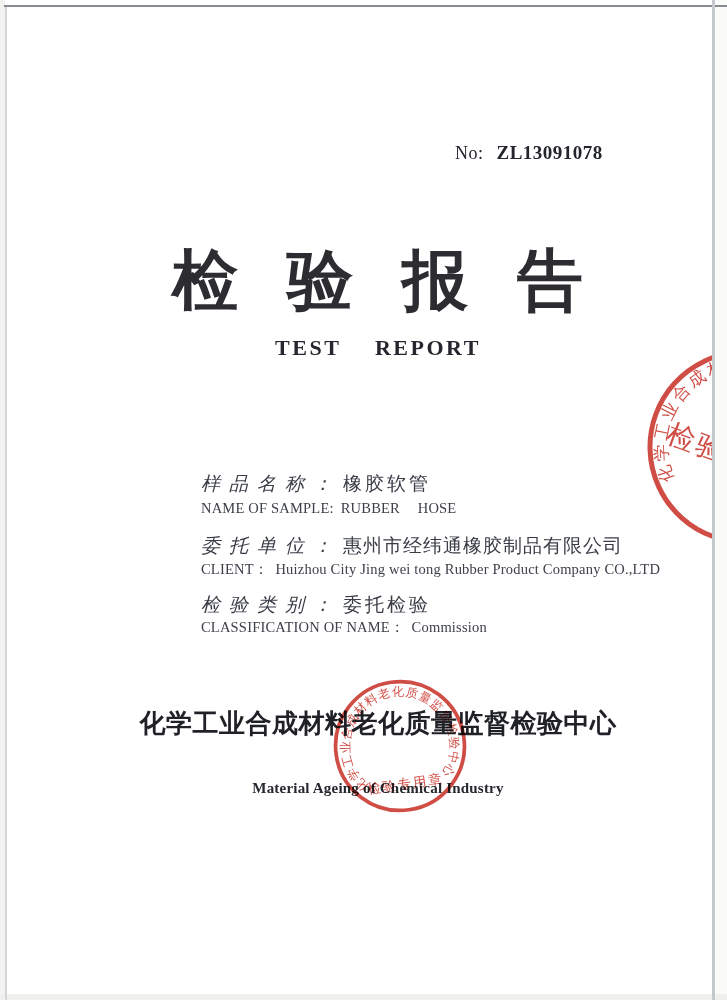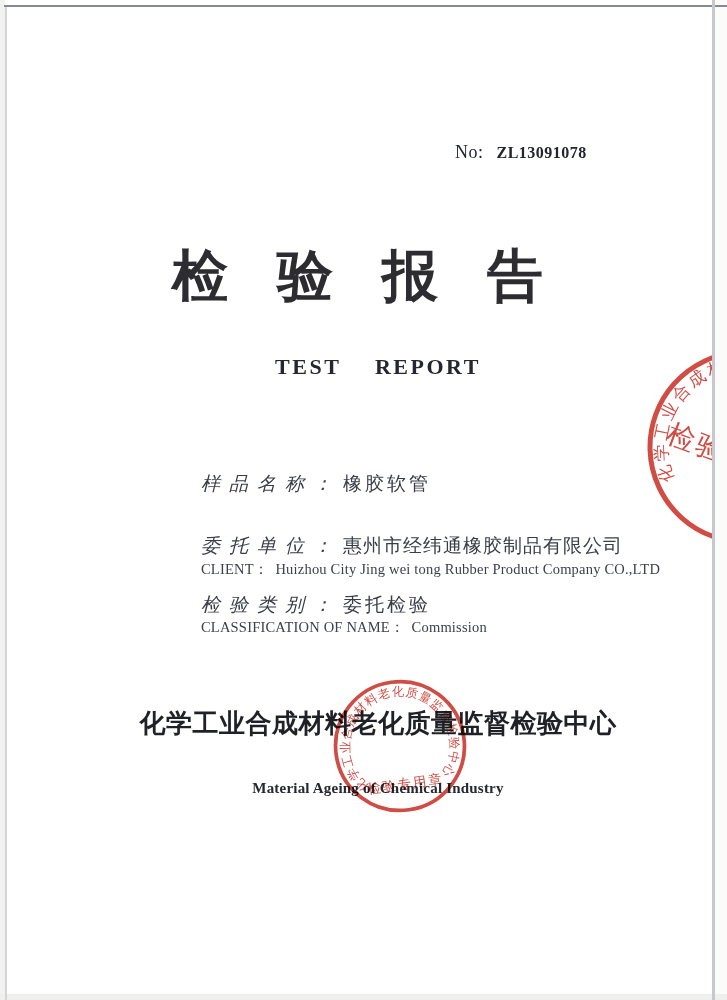--- a/index.html
+++ b/index.html
@@ -19,30 +19,30 @@
   .edge-right { position:absolute; left:712px; top:0; width:3px; height:1000px;
     background:#c6c9cb; z-index:5; }
   .edge-bottom { position:absolute; left:0; top:994px; width:727px; height:6px;
     background:#efefed; z-index:4; }
   .margin-strip { position:absolute; left:0; top:0; width:5px; height:1000px;
     background:#f2f2f0; z-index:4; }
 
   
   .report-no { position:absolute; left:455px; top:142px; white-space:nowrap;
     font-size:18px; color:#23252d; letter-spacing:.5px; }
-  .report-no .num { font-weight:bold; font-size:16px; margin-left:13px; }
+  .report-no .num { font-weight:bold; font-size:19px; margin-left:13px; }
 
   
   .center-col { position:absolute; left:43px; width:670px; text-align:center; }
 
   .title-cn { position:absolute; left:172px; top:248px; white-space:nowrap;
-    font-size:56px; font-weight:600; color:#2c2c31; letter-spacing:49px;
+    font-size:66px; font-weight:600; color:#2c2c31; letter-spacing:49px;
     line-height:1; }
   .title-en { top:335px; font-size:22px; font-weight:bold; color:#26272e;
-    letter-spacing:2.5px; word-spacing:26px;margin-top:19px; }
+    letter-spacing:2.5px; word-spacing:26px; }
 
   
   .field-row { position:absolute; left:201px; white-space:nowrap; line-height:1; }
   .f-cn { font-size:19px; color:#3a3d46; }
   .f-cn .lbl { letter-spacing:9px;font-style:italic; }
   .f-cn .val { letter-spacing:3px; margin-left:2px; }
   .f-en { font-size:14.5px; color:#3d404a; letter-spacing:.2px; }
   .f-en .val { margin-left:7px; }
   .ws-wide { word-spacing:14px; }
 
@@ -71,20 +71,23 @@
 
     <div class="report-no">
       <span>No:</span><span class="num">ZL13091078</span>
     </div>
 
     <div class="title-cn">检验报告</div>
     <div class="center-col title-en">TEST REPORT</div>
 
     <div class="field-row f-cn" style="top:474px">
       <span class="lbl">样品名称：</span><span class="val">橡胶软管</span>
+    </div>
+    <div class="field-row f-en" style="top:501px">
+      <span>NAME OF SAMPLE:</span><span class="val ws-wide">RUBBER HOSE</span>
     </div>
 
     <div class="field-row f-cn" style="top:536px">
       <span class="lbl">委托单位：</span><span class="val" style="letter-spacing:1px">惠州市经纬通橡胶制品有限公司</span>
     </div>
     <div class="field-row f-en" style="top:562px">
       <span>CLIENT：</span><span class="val">Huizhou City Jing wei tong Rubber Product Company CO.,LTD</span>
     </div>
 
     <div class="field-row f-cn" style="top:595px">

